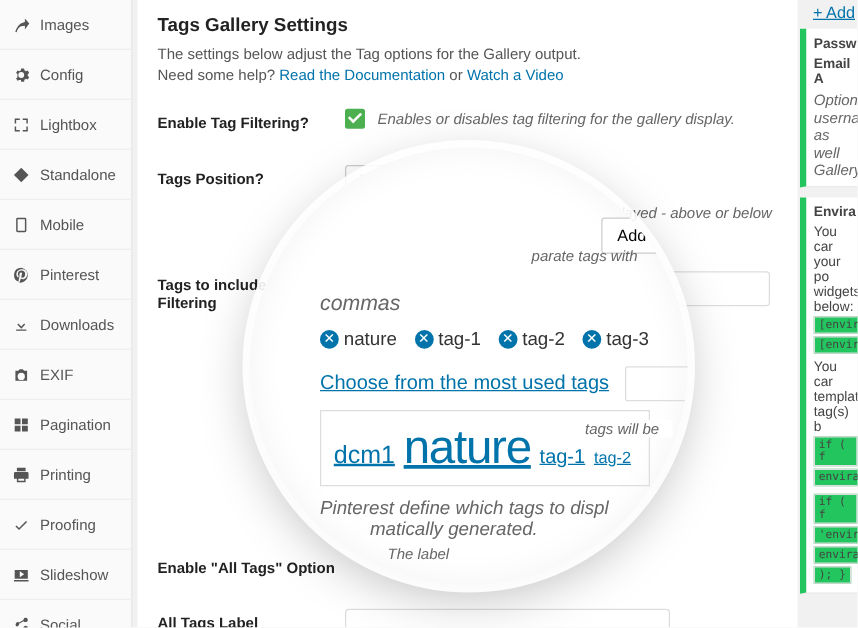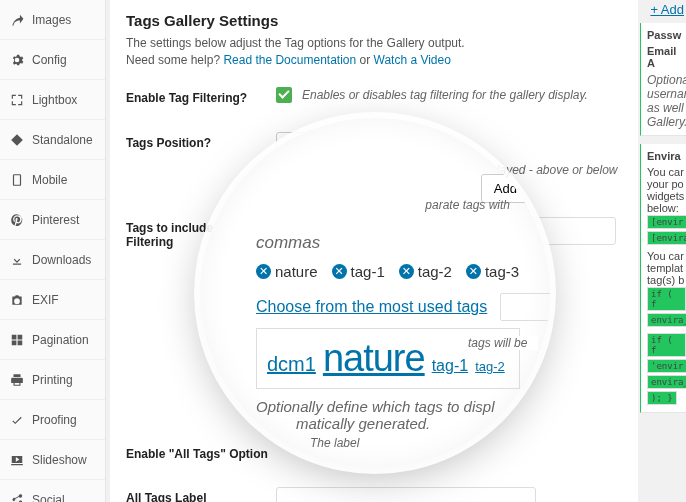--- a/index.html
+++ b/index.html
@@ -21,21 +21,21 @@
   .check{display:inline-flex;align-items:center;gap:10px;text-align:center;}
   .chkbox{width:16px;height:16px;background:#4caf50;border-radius:2px;position:relative;display:inline-block;}
   .chkbox::after{content:"";position:absolute;left:5px;top:1px;width:4px;height:8px;border:solid #fff;border-width:0 2px 2px 0;transform:rotate(45deg);}
   .hint{font-style:italic;font-size:12px;color:#666;}
   .sel{border:1px solid #ccc;border-radius:3px;padding:4px 8px;font-size:13px;background:#fff;display:inline-flex;align-items:center;gap:6px;}
   .addbtn{border:1px solid #ccc;background:#fff;border-radius:3px;padding:6px 12px;font-size:13px;cursor:pointer;}
   .field-box{border:1px solid #ddd;border-radius:3px;height:28px;width:340px;background:#fff;}
 
   
   .rcol{position:absolute;right:0;top:0;width:46px;height:502px;}
-  .rbox{background:#fff;border-left:1px solid #22c55e;border-bottom:1px solid #e5e5e5;padding:6px 0 6px 6px;font-size:11px;color:#444;margin-bottom:8px;}
+  .rbox{background:#fff;border-left:5px solid #22c55e;border-bottom:1px solid #e5e5e5;padding:6px 0 6px 6px;font-size:11px;color:#444;margin-bottom:8px;}
   .rbox .t{font-weight:700;margin-bottom:4px;}
   .codechip{background:#22c55e;border:1px solid #ddd;font-family:monospace;font-size:9px;padding:1px 3px;display:inline-block;margin:1px 0;}
 
   
   .mag{position:absolute;left:200px;top:118px;width:350px;height:350px;border-radius:50%;background:#fff;box-shadow:0 0 0 6px rgba(255,255,255,.9), 0 10px 40px rgba(0,0,0,.25), inset 0 0 30px rgba(0,0,0,.05);overflow:hidden;}
   .mag-inner{position:absolute;inset:0;padding:34px 40px;}
   .mg-add{position:absolute;right:20px;top:56px;}
   .mg-text1{position:absolute;top:80px;right:40px;font-size:12px;color:#666;font-style:italic;}
   .mg-commas{position:absolute;top:115px;left:56px;font-size:17px;color:#666;font-style:italic;}
   .tagchips{position:absolute;top:145px;left:56px;display:flex;gap:14px;align-items:center;}
@@ -253,18 +253,18 @@
     <div class="tagcloud">
       <span class="tc tc1">dcm1</span>
       <span class="tc tc2">nature</span>
       <span class="tc tc3">tag-1</span>
       <span class="tc tc4">tag-2</span>
 
     </div>
     <div class="mg-hint2">tags will be</div>
 
     <div class="mg-opt">
-      <span>Optionally define which tags to displ</span><br>
+      <span>Pinterest define which tags to displ</span><br>
       <span style="padding-left:40px;">matically generated.</span>
     </div>
     <div class="mg-lbl2">The label</div>
   </div>
 </div>
 
 </body></html>

